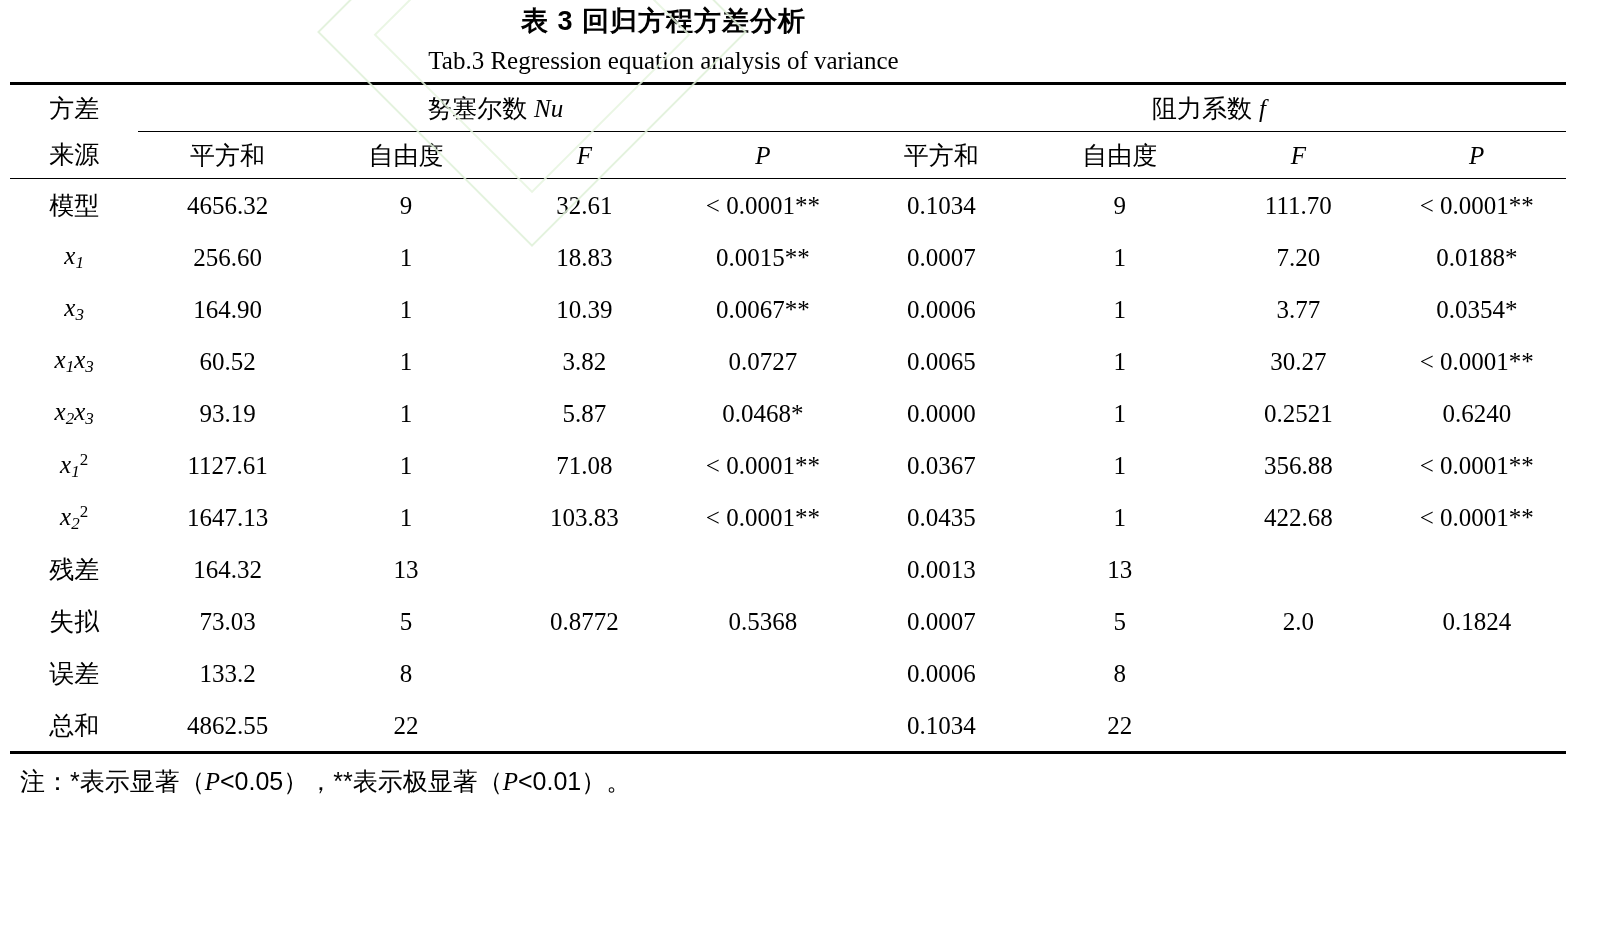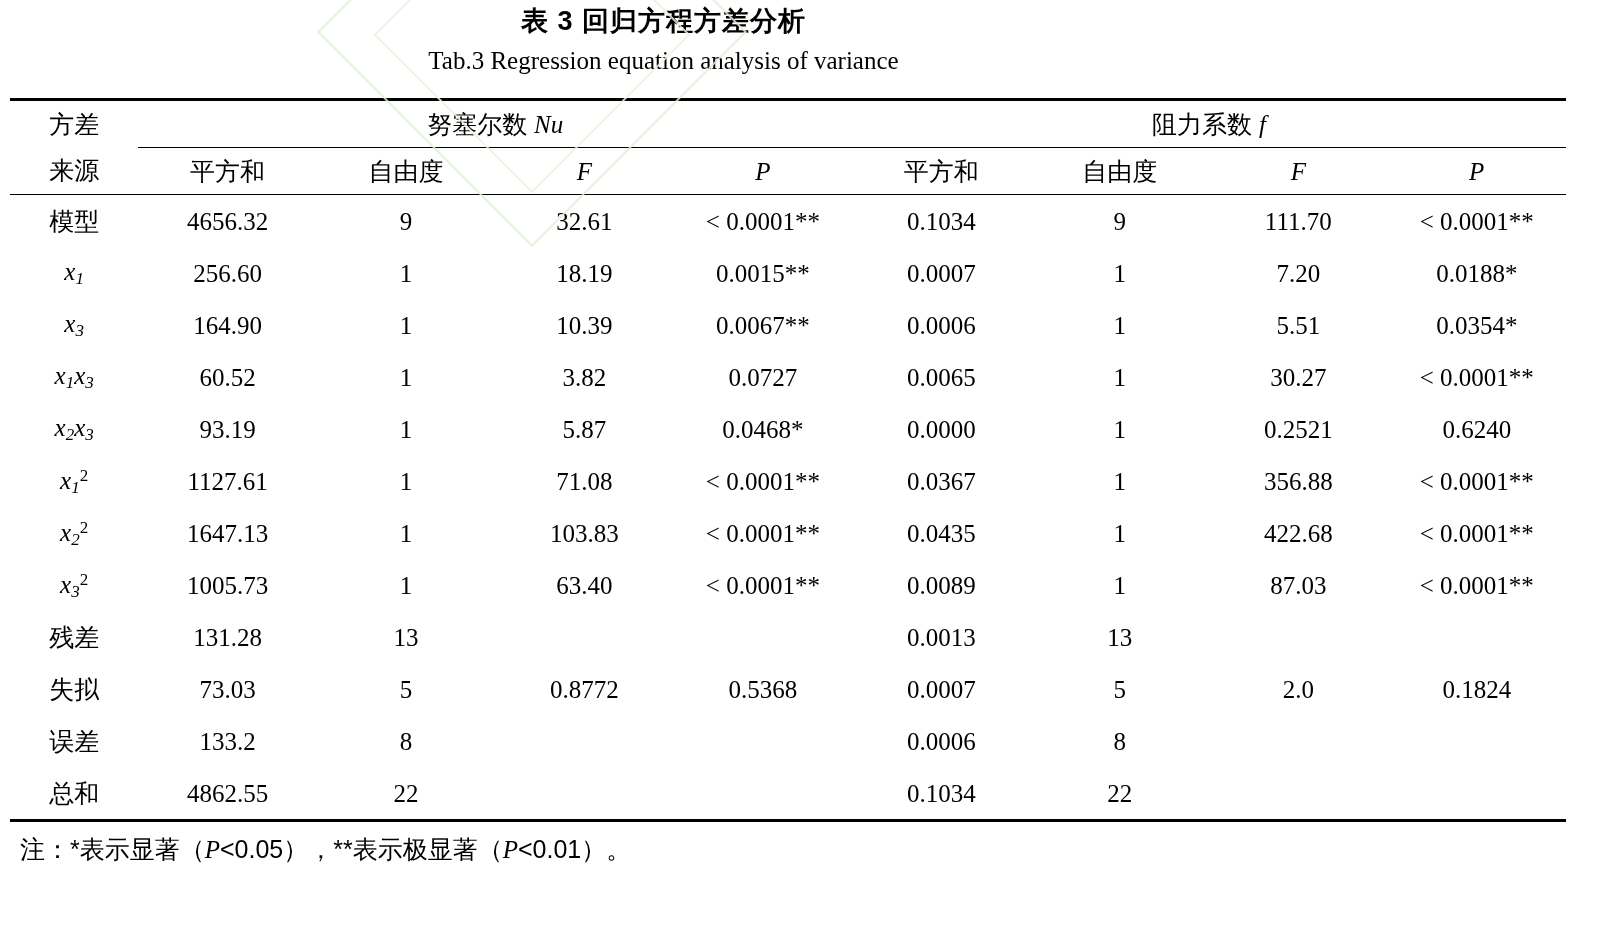--- a/index.html
+++ b/index.html
@@ -30,21 +30,21 @@
     letter-spacing: 1px;
     padding-top: 4px;
     line-height: 34px;
   }
   .title-en {
     text-align: center;
     font-family: "Liberation Serif", serif;
     font-size: 25px;
     line-height: 34px;
     padding-top: 6px;
-    padding-bottom: 20px;
+    padding-bottom: 4px;
   }
   table.anova {
     border-collapse: collapse;
     width: 1556px;
     margin: 0 auto;
     table-layout: fixed;
   }
   table.anova td, table.anova th {
     font-weight: normal;
     font-size: 25px;
@@ -178,38 +178,38 @@
         <td>0.1034</td>
         <td>9</td>
         <td>111.70</td>
         <td>&lt; 0.0001**</td>
       </tr>
 
       <tr class="databody">
         <td class="srccell math"><span>x</span><sub>1</sub></td>
         <td>256.60</td>
         <td>1</td>
-        <td>18.19</td>
+        <td>18.83</td>
         <td>0.0015**</td>
         <td>0.0007</td>
         <td>1</td>
         <td>7.20</td>
         <td>0.0188*</td>
       </tr>
 
 
       <tr class="databody">
         <td class="srccell math"><span>x</span><sub>3</sub></td>
         <td>164.90</td>
         <td>1</td>
         <td>10.39</td>
         <td>0.0067**</td>
         <td>0.0006</td>
         <td>1</td>
-        <td>5.51</td>
+        <td>3.77</td>
         <td>0.0354*</td>
       </tr>
 
 
       <tr class="databody">
         <td class="srccell math"><span>x</span><sub>1</sub><span>x</span><sub>3</sub></td>
         <td>60.52</td>
         <td>1</td>
         <td>3.82</td>
         <td>0.0727</td>
@@ -248,35 +248,24 @@
         <td>1647.13</td>
         <td>1</td>
         <td>103.83</td>
         <td>&lt; 0.0001**</td>
         <td>0.0435</td>
         <td>1</td>
         <td>422.68</td>
         <td>&lt; 0.0001**</td>
       </tr>
 
-      <tr class="databody">
-        <td class="srccell math"><span>x</span><sub>3</sub><sup>2</sup></td>
-        <td>1005.73</td>
-        <td>1</td>
-        <td>63.40</td>
-        <td>&lt; 0.0001**</td>
-        <td>0.0089</td>
-        <td>1</td>
-        <td>87.03</td>
-        <td>&lt; 0.0001**</td>
-      </tr>
 
       <tr class="databody">
         <td class="srccell">残差</td>
-        <td>131.28</td>
+        <td>164.32</td>
         <td>13</td>
         <td></td>
         <td></td>
         <td>0.0013</td>
         <td>13</td>
         <td></td>
         <td></td>
       </tr>
 
       <tr class="databody">

